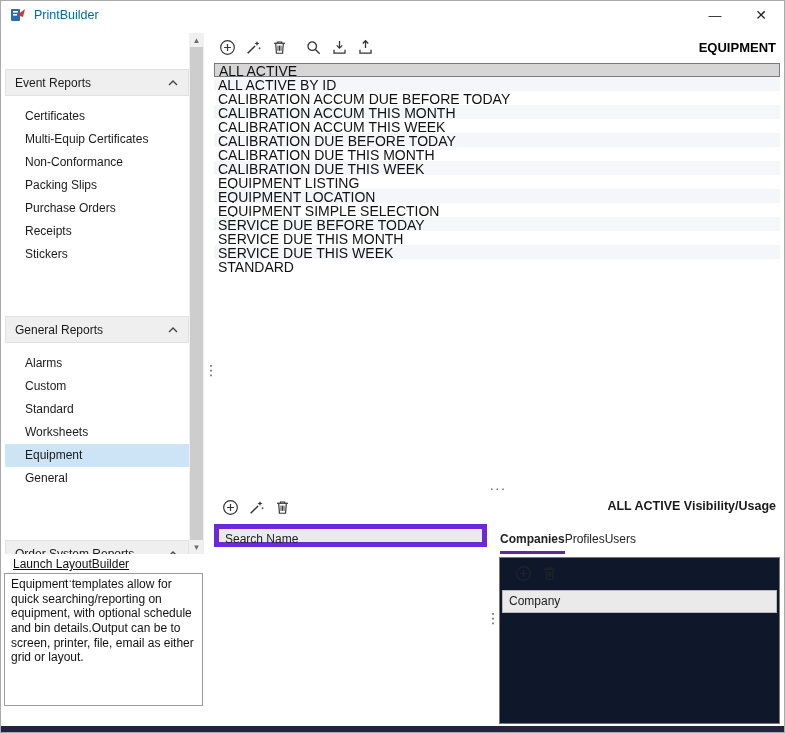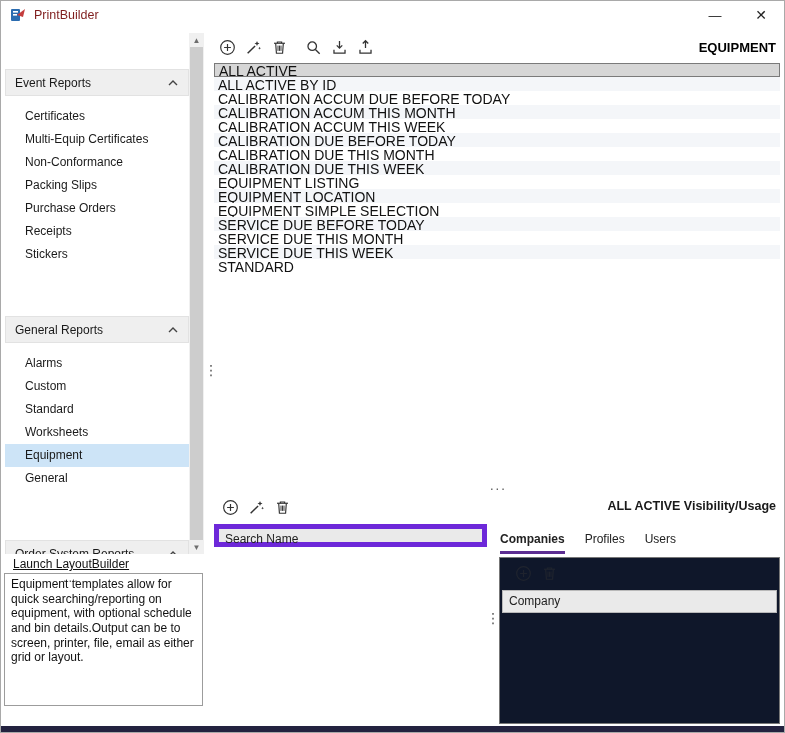--- a/index.html
+++ b/index.html
@@ -13,21 +13,21 @@
   }
   .window::after {
     content:""; position:absolute; left:0; right:0; bottom:0; height:6px;
     background:#23223f;
   }
 
   
   .titlebar { position:absolute; top:0; left:0; right:0; height:28px;
     display:flex; align-items:center; padding-left:8px; background:#fff; }
   .app-icon { width:18px; height:18px; margin-right:7px; display:inline-flex; }
-  .titlebar .title { font-size:12.5px; color:#7f1d1d; }
+  .titlebar .title { font-size:12.5px; color:#0369a1; }
   .win-controls { margin-left:auto; display:flex; height:28px; }
   .win-btn { width:46px; height:28px; border:none; background:transparent;
     font-family:"Liberation Sans",sans-serif; font-size:13px; color:#222;
     display:flex; align-items:center; justify-content:center; cursor:default; }
   .win-btn.close { font-size:14px; }
 
   
   .sidebar { position:absolute; left:4px; top:32px; width:199px; height:521px; display:flex; }
   .nav { width:184px; overflow:hidden; }
   .group-header {
@@ -74,21 +74,21 @@
   .tpl-row.selected { background:#d6d6d6; border:1px solid #7a7a7a; line-height:15px; }
 
   
   .search-toolbar { position:absolute; left:218px; top:495px; display:flex; align-items:center; }
   .search-header { position:absolute; left:213px; top:523px; width:273px; height:23px;
     background:#eaeaea; border:5px solid #6d28d9; line-height:21px; padding-left:6px; color:#222; }
   .search-body { position:absolute; left:213px; top:546px; width:273px; height:178px; background:#fff; }
 
   
   .vis-title { position:absolute; right:8px; top:498px; font-weight:bold; font-size:12.5px; }
-  .vis-tabs { position:absolute; left:499px; top:531px; display:flex; gap:20px; }
+  .vis-tabs { position:absolute; left:499px; top:531px; display:flex; }
   .vis-tab { padding-bottom:5px; color:#222; cursor:default; }
   .vis-tab.active { font-weight:bold; border-bottom:3px solid #5c2d91; }
   .vis-panel { position:absolute; left:498px; top:556px; width:281px; height:167px;
     border:1px solid #777; background:#0f172a; }
   .vis-toolbar { height:31px; display:flex; align-items:center; padding-left:12px; }
   .vis-toolbar .tool-btn svg { opacity:0.45; }
   .vis-col-header { margin:1px 2px 0 2px; background:#eaeaea; border:1px solid #b9b9b9;
     height:23px; line-height:21px; padding-left:6px; color:#222; }
 
   svg { display:block; }

